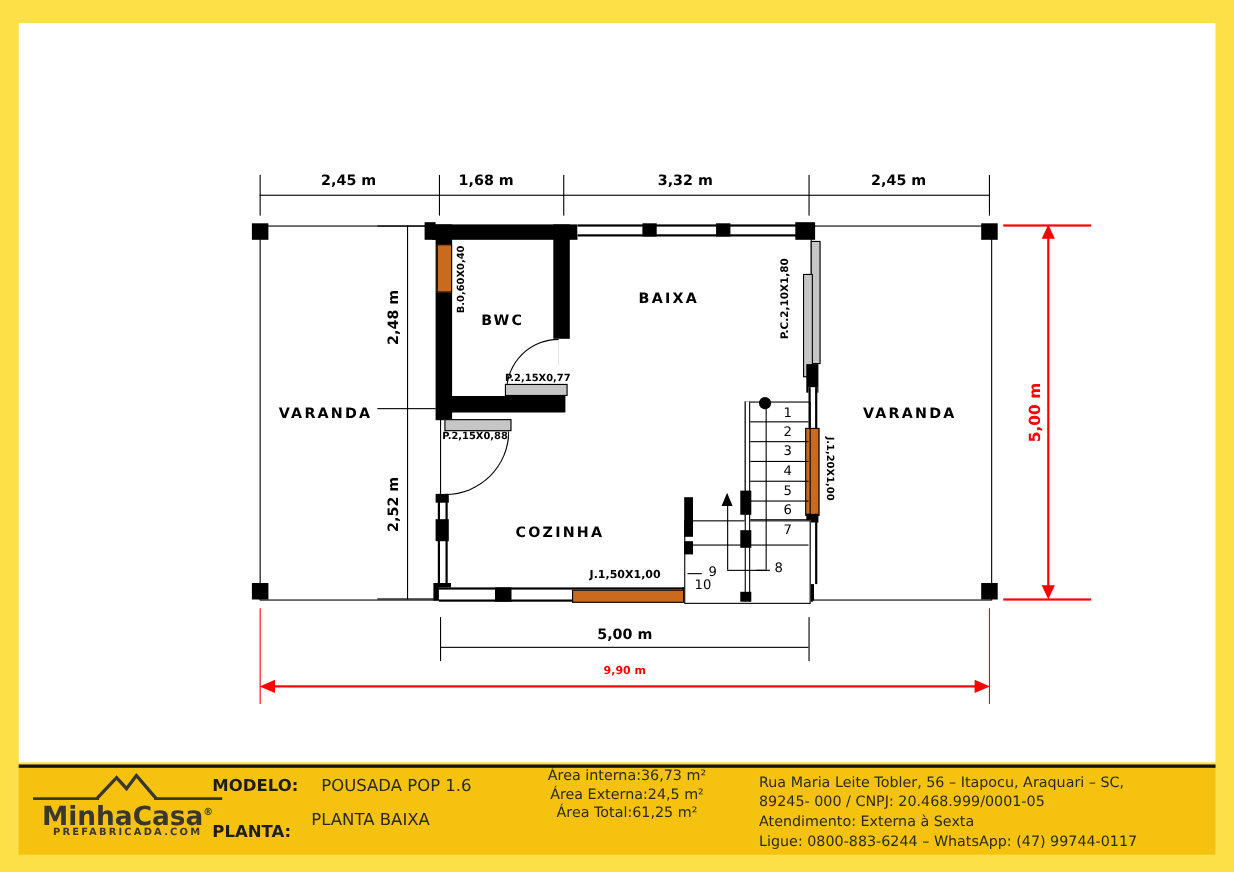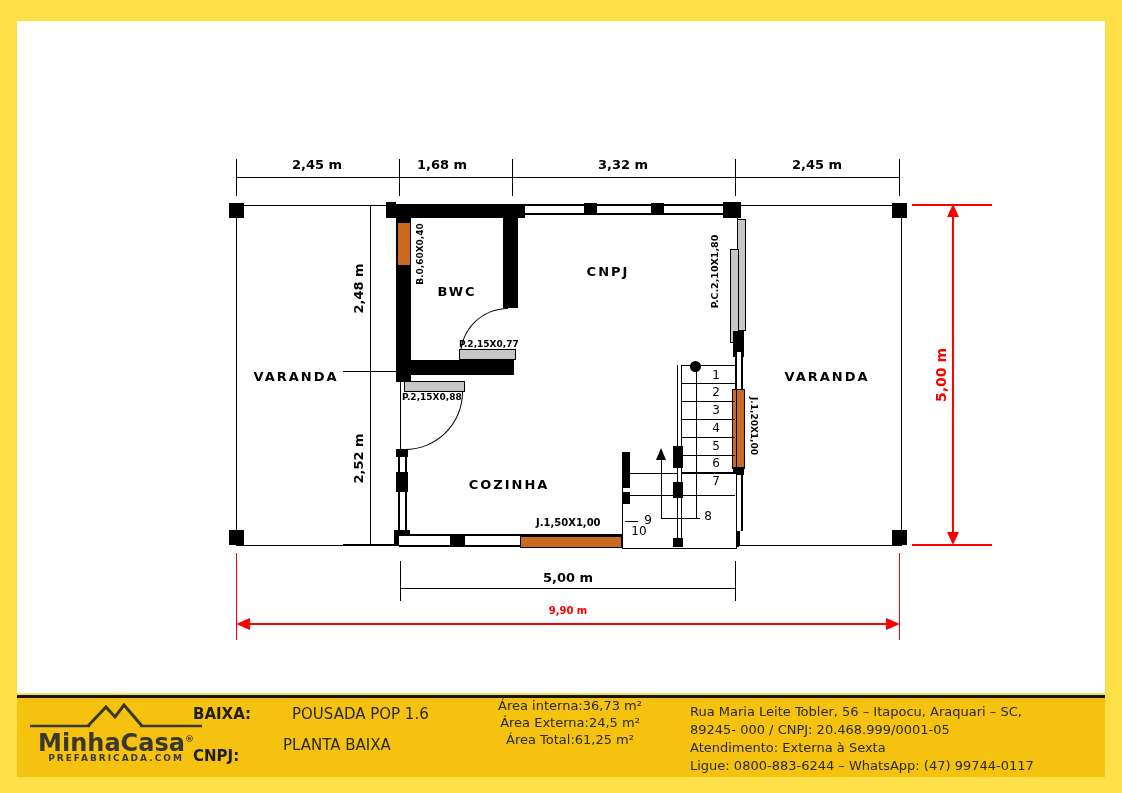--- a/index.html
+++ b/index.html
@@ -177,38 +177,38 @@
   <div class="abs stairnum" style="left:702px;top:439px;width:28px;">5</div>
   <div class="abs stairnum" style="left:702px;top:456px;width:28px;">6</div>
   <div class="abs stairnum" style="left:702px;top:474px;width:28px;">7</div>
   <div class="abs stairnum" style="left:694px;top:509px;width:28px;">8</div>
   <div class="abs stairnum" style="left:634px;top:513px;width:28px;">9</div>
   <div class="abs stairnum" style="left:624px;top:476px;width:30px;margin-top:48px;">10</div>
 
   <div class="abs roomlbl" style="left:246px;top:369px;width:100px;">VARANDA</div>
   <div class="abs roomlbl" style="left:777px;top:369px;width:100px;">VARANDA</div>
   <div class="abs roomlbl" style="left:417px;top:284px;width:80px;">BWC</div>
-  <div class="abs roomlbl" style="left:558px;top:264px;width:100px;">CNPJ</div>
+  <div class="abs roomlbl" style="left:558px;top:264px;width:100px;">BAIXA</div>
   <div class="abs roomlbl" style="left:449px;top:477px;width:120px;">COZINHA</div>
 
   <div id="footer" class="abs"></div>
 
   <div id="logo" class="abs">
     <svg width="176" height="26" viewBox="0 0 176 26">
       <path d="M2,23 H62" stroke="#3a382c" stroke-width="2.5" fill="none"></path>
       <path d="M60,23 L78,4 L87,14 L96,2 L114,23" stroke="#3a382c" stroke-width="3" fill="none"></path>
       <path d="M112,23 H174" stroke="#3a382c" stroke-width="2.5" fill="none"></path>
     </svg>
     <div class="name"><span>MinhaCasa</span><span class="reg">®</span></div>
     <div class="sub">PREFABRICADA.COM</div>
   </div>
 
-  <div class="abs flabel" style="left:193px;top:705px;">BAIXA:</div>
+  <div class="abs flabel" style="left:193px;top:705px;">MODELO:</div>
   <div class="abs fvalue" style="left:292px;top:705px;">POUSADA POP 1.6</div>
-  <div class="abs flabel" style="left:193px;top:747px;">CNPJ:</div>
+  <div class="abs flabel" style="left:193px;top:747px;">PLANTA:</div>
   <div class="abs fvalue" style="left:283px;top:736px;">PLANTA BAIXA</div>
 
   <div class="abs dimsblock" style="left:465px;top:697px;">
     <div class="line">Área interna:36,73 m²</div>
     <div class="line">Área Externa:24,5 m²</div>
     <div class="line">Área Total:61,25 m²</div>
   </div>
 
   <div class="abs contact" style="left:690px;top:703px;">
     <div>Rua Maria Leite Tobler, 56 – Itapocu, Araquari – SC,</div>

